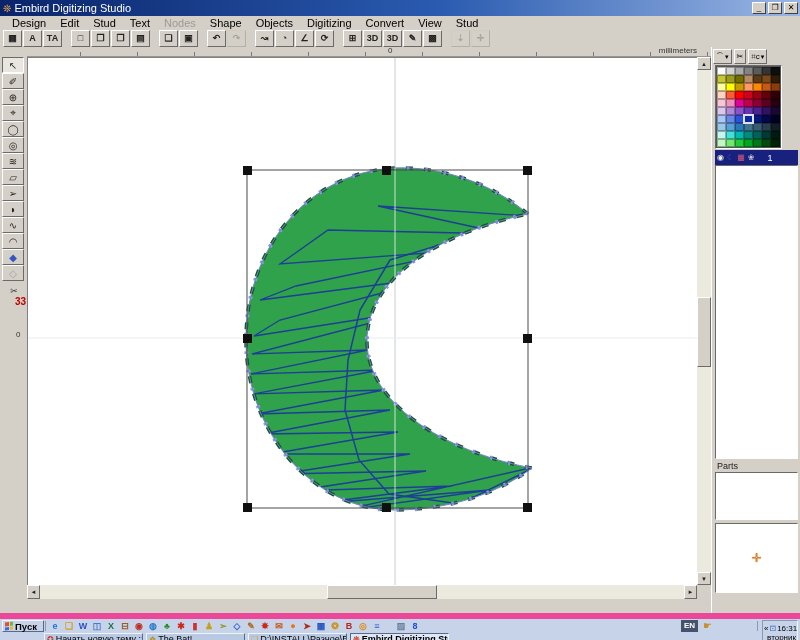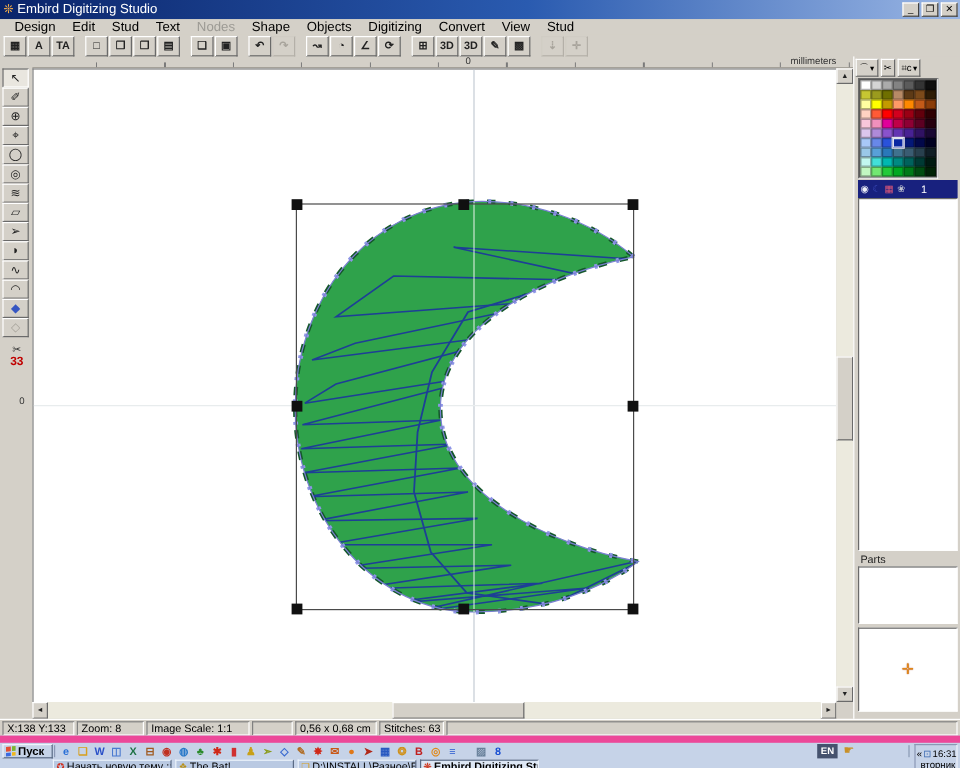--- a/index.html
+++ b/index.html
@@ -24,21 +24,21 @@
 .ruler-ticks{position:absolute;left:0;bottom:0;width:100%;height:4px;background:repeating-linear-gradient(90deg,#7a7a7a 0 1px,transparent 1px 57px);background-position:53px 0}
 .ruler-zero{position:absolute;left:361px;top:-1px}
 .ruler-unit{position:absolute;right:14px;top:-1px}
 .lruler-zero{position:absolute;left:16px;top:330px;font-size:8px;color:#333;z-index:3}
 
 .lefttools{position:absolute;left:2px;top:57px;width:24px;z-index:2}
 .lt{width:22px;height:16px;border:1px solid;border-color:#fff #6a6a6a #6a6a6a #fff;background:#d4d0c8;font-size:10px;display:flex;align-items:center;justify-content:center;color:#222}
 .lt.active{background:#e9e6df;border-color:#6a6a6a #fff #fff #6a6a6a}
 .lt.disabled{color:#a8a49c}
 .lt-footer{margin-top:5px;text-align:center;font-size:9px;color:#333}
-.lt-count{text-align:center;font-size:10px;font-weight:bold;color:#c00000}
+.lt-count{text-align:right;font-size:10px;font-weight:bold;color:#c00000}
 
 .canvas{position:absolute;left:27px;top:57px;width:670px;height:528px;background:#fff;border-left:1px solid #808080;border-top:1px solid #808080}
 .canvas svg{position:absolute;left:0;top:0}
 
 .vscroll{position:absolute;left:697px;top:57px;width:14px;height:542px;background:#eceade}
 .vscroll .sb-up{position:absolute;top:0;left:0}
 .vscroll .sb-dn{position:absolute;bottom:14px;left:0}
 .sbtn{width:14px;height:13px;background:#d4d0c8;border:1px solid;border-color:#fff #6a6a6a #6a6a6a #fff;font-size:6px;display:flex;align-items:center;justify-content:center;color:#222}
 .vthumb{position:absolute;left:0;top:240px;width:14px;height:70px;background:#d4d0c8;border:1px solid;border-color:#fff #6a6a6a #6a6a6a #fff}
 .hscroll{position:absolute;left:27px;top:585px;width:670px;height:14px;background:#eceade}
@@ -328,29 +328,20 @@
       <span class="layer-num">1</span>
     </div>
     <div class="layers-list"></div>
     <div class="parts-label">Parts</div>
     <div class="parts-box"></div>
     <div class="preview-box">
       <span class="preview-marker" style="color: rgb(224, 136, 24);">✛</span>
     </div>
   </div>
 
-  <div class="statusbar">
-    <span class="sp" style="left:2px;width:60px">X:138 Y:133</span>
-    <span class="sp" style="left:64px;width:56px">Zoom: 8</span>
-    <span class="sp" style="left:122px;width:86px">Image Scale: 1:1</span>
-    <span class="sp" style="left:210px;width:34px"></span>
-    <span class="sp" style="left:246px;width:68px">0,56 x 0,68 cm</span>
-    <span class="sp" style="left:316px;width:54px">Stitches: 63</span>
-    <span class="sp" style="left:372px;right:2px"></span>
-  </div>
 
   <div class="taskbar">
     <div class="startbtn">
       <span class="flag">
           <span style="background: rgb(227, 79, 51);"></span>
           <span style="background: rgb(125, 181, 49);"></span>
           <span style="background: rgb(59, 106, 225);"></span>
           <span style="background: rgb(239, 183, 30);"></span>
         </span>
       <span>Пуск</span>

